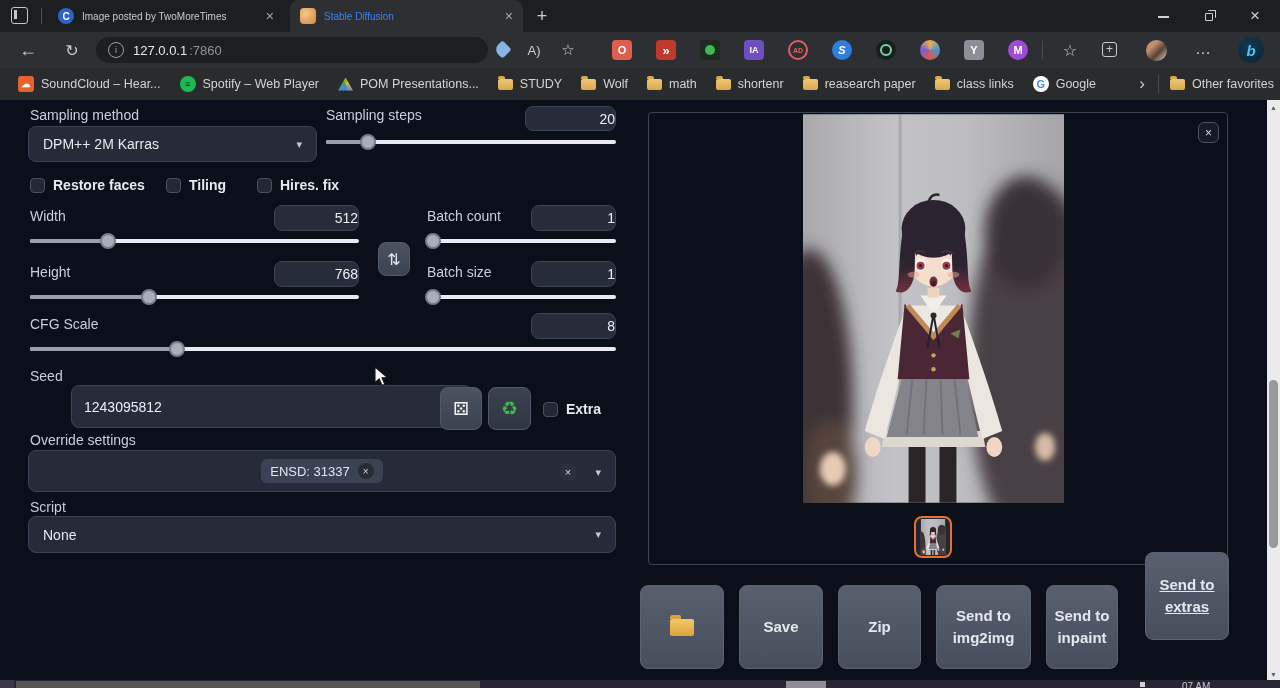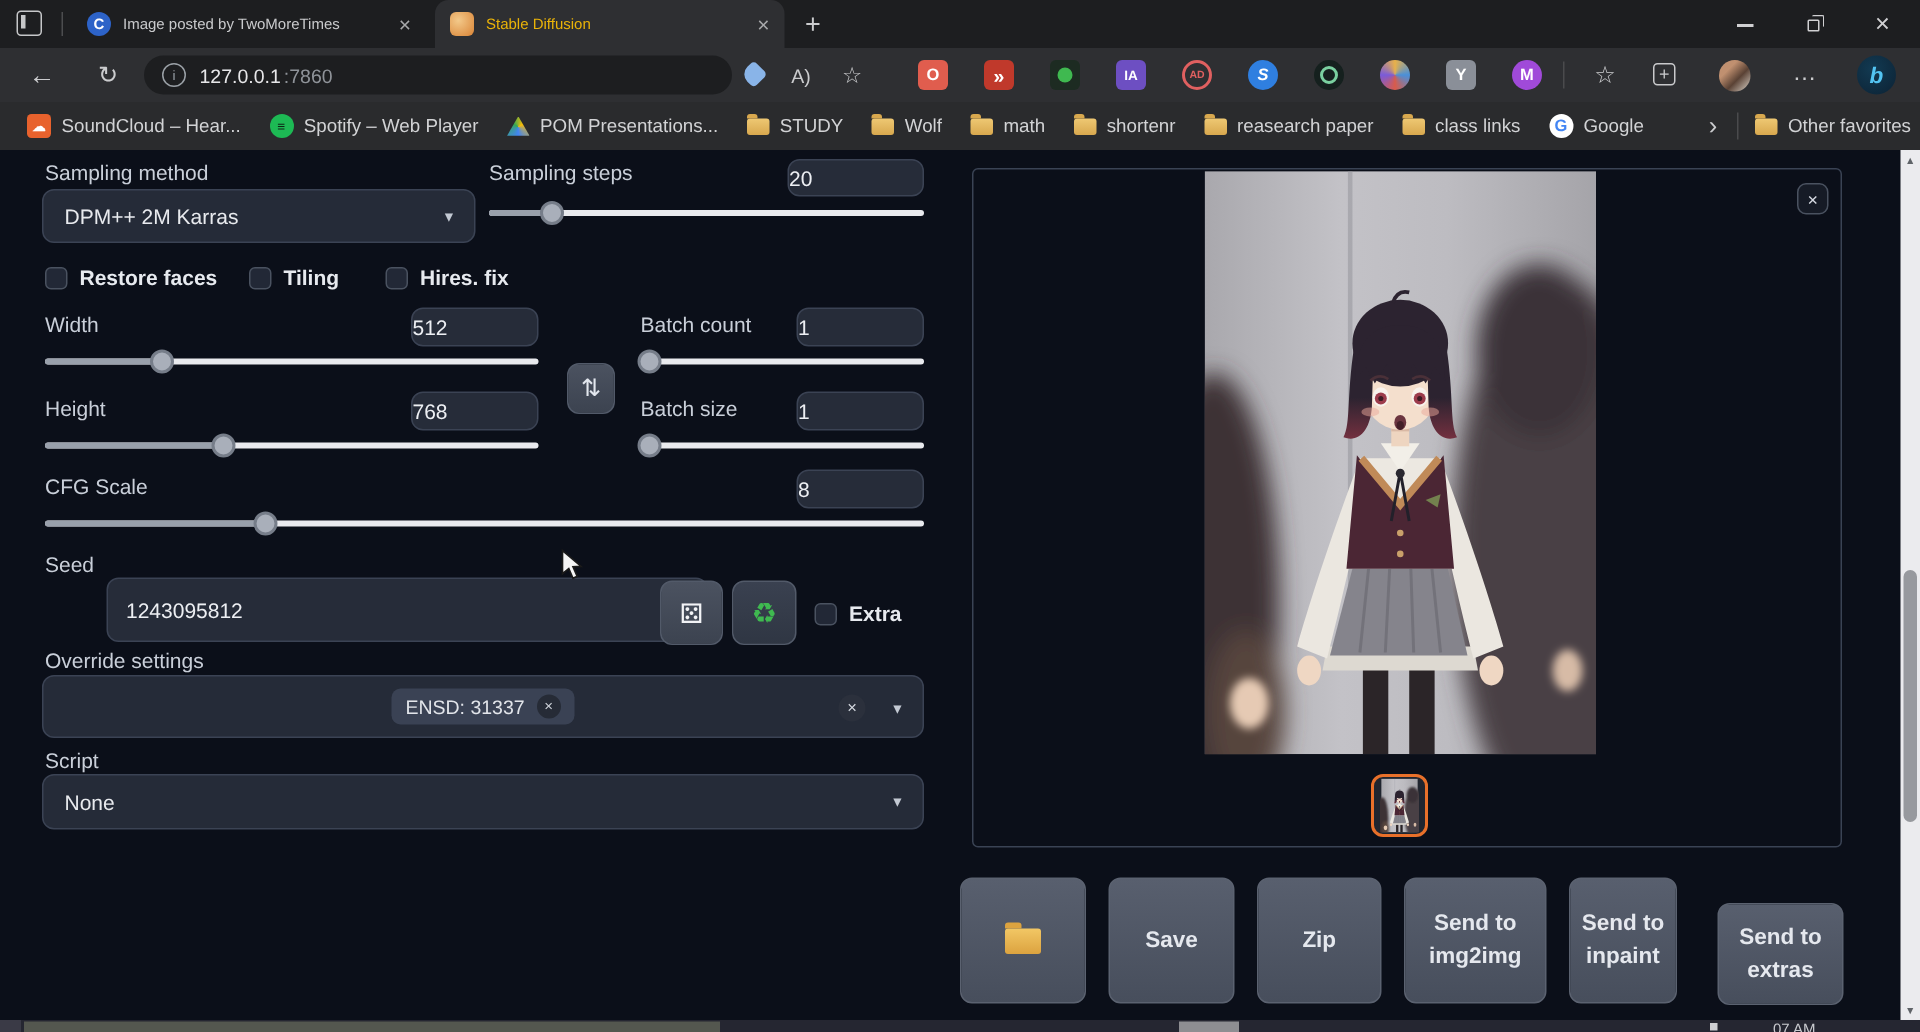--- a/index.html
+++ b/index.html
@@ -18,21 +18,21 @@
   .icbtn{display:flex;align-items:center;justify-content:center;color:#cbccce;}
   .extsq{display:flex;align-items:center;justify-content:center;font-weight:bold;color:#fff;}
   .bookmarksbar{left:0;top:68px;width:1280px;height:32px;background:#2a2b2d;}
   .bmrow{display:flex;align-items:center;gap:19px;height:32px;}
   .bm{display:flex;align-items:center;gap:7px;color:#d2d3d5;font-size:12.5px;white-space:nowrap;}
   .folder{width:15px;height:11px;background:linear-gradient(180deg,#eec873,#d8a84e);border-radius:2px;position:relative;flex:none;}
   .folder::before{content:"";position:absolute;top:-3px;left:0;width:7px;height:3px;background:#d8a84e;border-radius:2px 2px 0 0;}
   
   .lbl{font-size:14px;color:#c9cfd9;}
   .cblbl{font-size:14px;font-weight:600;color:#e7eaef;}
-  .numin{background:#262c39;border:1px solid #3b4354;border-radius:8px;color:#edeff3;font-size:14px;text-align:left;font-family:inherit;padding:0;}
+  .numin{background:#262c39;border:1px solid #3b4354;border-radius:8px;color:#edeff3;font-size:14px;text-align:right;font-family:inherit;padding:0;}
   .dropdown{background:#252b38;border:1px solid #3b4354;border-radius:8px;display:flex;align-items:center;justify-content:space-between;color:#e8eaee;font-size:14px;padding:0 14px;}
   .chev{color:#c3c9d3;font-size:11px;}
   .slider{height:4px;background:#e9eaee;border-radius:3px;}
   .sl-fill{position:absolute;left:0;top:0;bottom:0;width:var(--pct,0%);background:#99a0ab;border-radius:3px;}
   .sl-handle{position:absolute;left:var(--pct,0%);top:50%;transform:translate(-50%,-50%);width:16px;height:16px;background:#a9afba;border:2px solid #767d89;border-radius:50%;box-sizing:border-box;}
   .cb{width:15px;height:15px;background:#222836;border:1px solid #4a5260;border-radius:4px;}
   .toolbtn{border-radius:8px;border:1px solid #525a69;background:linear-gradient(180deg,#4b5260,#3c4350);display:flex;align-items:center;justify-content:center;}
   .bigbtn{border-radius:8px;border:1px solid #5b6270;background:linear-gradient(180deg,#585f6e,#474e5c);display:flex;align-items:center;justify-content:center;color:#e5e8ee;font-size:15px;font-weight:600;text-align:center;line-height:1.5;padding:0 6px;}
   .chip{display:flex;align-items:center;gap:8px;background:#3a4254;border-radius:6px;padding:4px 9px;font-size:13px;color:#e2e5ea;}
   .chipx{width:16px;height:16px;border-radius:50%;background:#262b36;color:#cfd3da;font-size:10px;display:flex;align-items:center;justify-content:center;}
@@ -127,21 +127,21 @@
     <div class="abs" style="left:41px;top:8px;width:1px;height:16px;background:#4c4d4f;"></div>
 
     <div class="abs tab" style="left:48px;top:0;width:236px;">
       <span class="fav" style="background:#2d63c8;">C</span>
       <span class="ttl">Image posted by TwoMoreTimes</span>
       <span class="closex">×</span>
     </div>
 
     <div class="abs tab active" style="left:290px;top:0;width:233px;">
       <span class="fav" style="border-radius:4px;background:radial-gradient(circle at 35% 35%,#f3c98a,#d98436);"></span>
-      <span class="ttl" style="color:#eab308;">Stable Diffusion</span>
+      <span class="ttl" style="color:#3b82f6;">Stable Diffusion</span>
       <span class="closex">×</span>
     </div>
 
     <div class="abs icbtn" style="left:530px;top:4px;width:24px;height:24px;font-size:18px;">+</div>
 
     <div class="abs" style="left:1140px;top:0;width:46px;height:32px;">
       <span class="abs" style="left:18px;top:16px;width:11px;height:1.6px;background:#d0d0d2;"></span>
     </div>
     <div class="abs" style="left:1186px;top:0;width:46px;height:32px;">
       <span class="abs" style="left:19px;top:13px;width:8px;height:8px;border:1.3px solid #d0d0d2;border-radius:1px;"></span>
@@ -347,21 +347,21 @@
     </div>
   <div class="abs bigbtn" style="left:739px;top:585px;width:84px;height:84px;">
       <span>Save</span>
     </div>
   <div class="abs bigbtn" style="left:936px;top:585px;width:95px;height:84px;justify-content:flex-end;">
       <span>Send to img2img</span>
     </div>
   <div class="abs bigbtn" style="left:1046px;top:585px;width:72px;height:84px;">
       <span>Send to inpaint</span>
     </div>
-  <div class="abs bigbtn" style="left:1145px;top:602px;width:84px;height:68px;">
+  <div class="abs bigbtn" style="left:1145px;top:552px;width:84px;height:88px;text-decoration:underline;">
       <span>Send to extras</span>
     </div>
 
   <div class="abs" style="left:1267px;top:100px;width:13px;height:581px;background:#ebebee;">
     <div style="height:14px;display:flex;align-items:center;justify-content:center;color:#5f6368;font-size:7px;">▲</div>
     <div class="abs" style="left:2px;top:280px;width:9px;height:168px;background:#97999e;border-radius:5px;"></div>
     <div class="abs" style="left:0;bottom:0;width:13px;height:14px;display:flex;align-items:center;justify-content:center;color:#5f6368;font-size:7px;">▼</div>
   </div>
 
   <div class="abs" style="left:0;top:680px;width:1280px;height:8px;background:#252631;">

